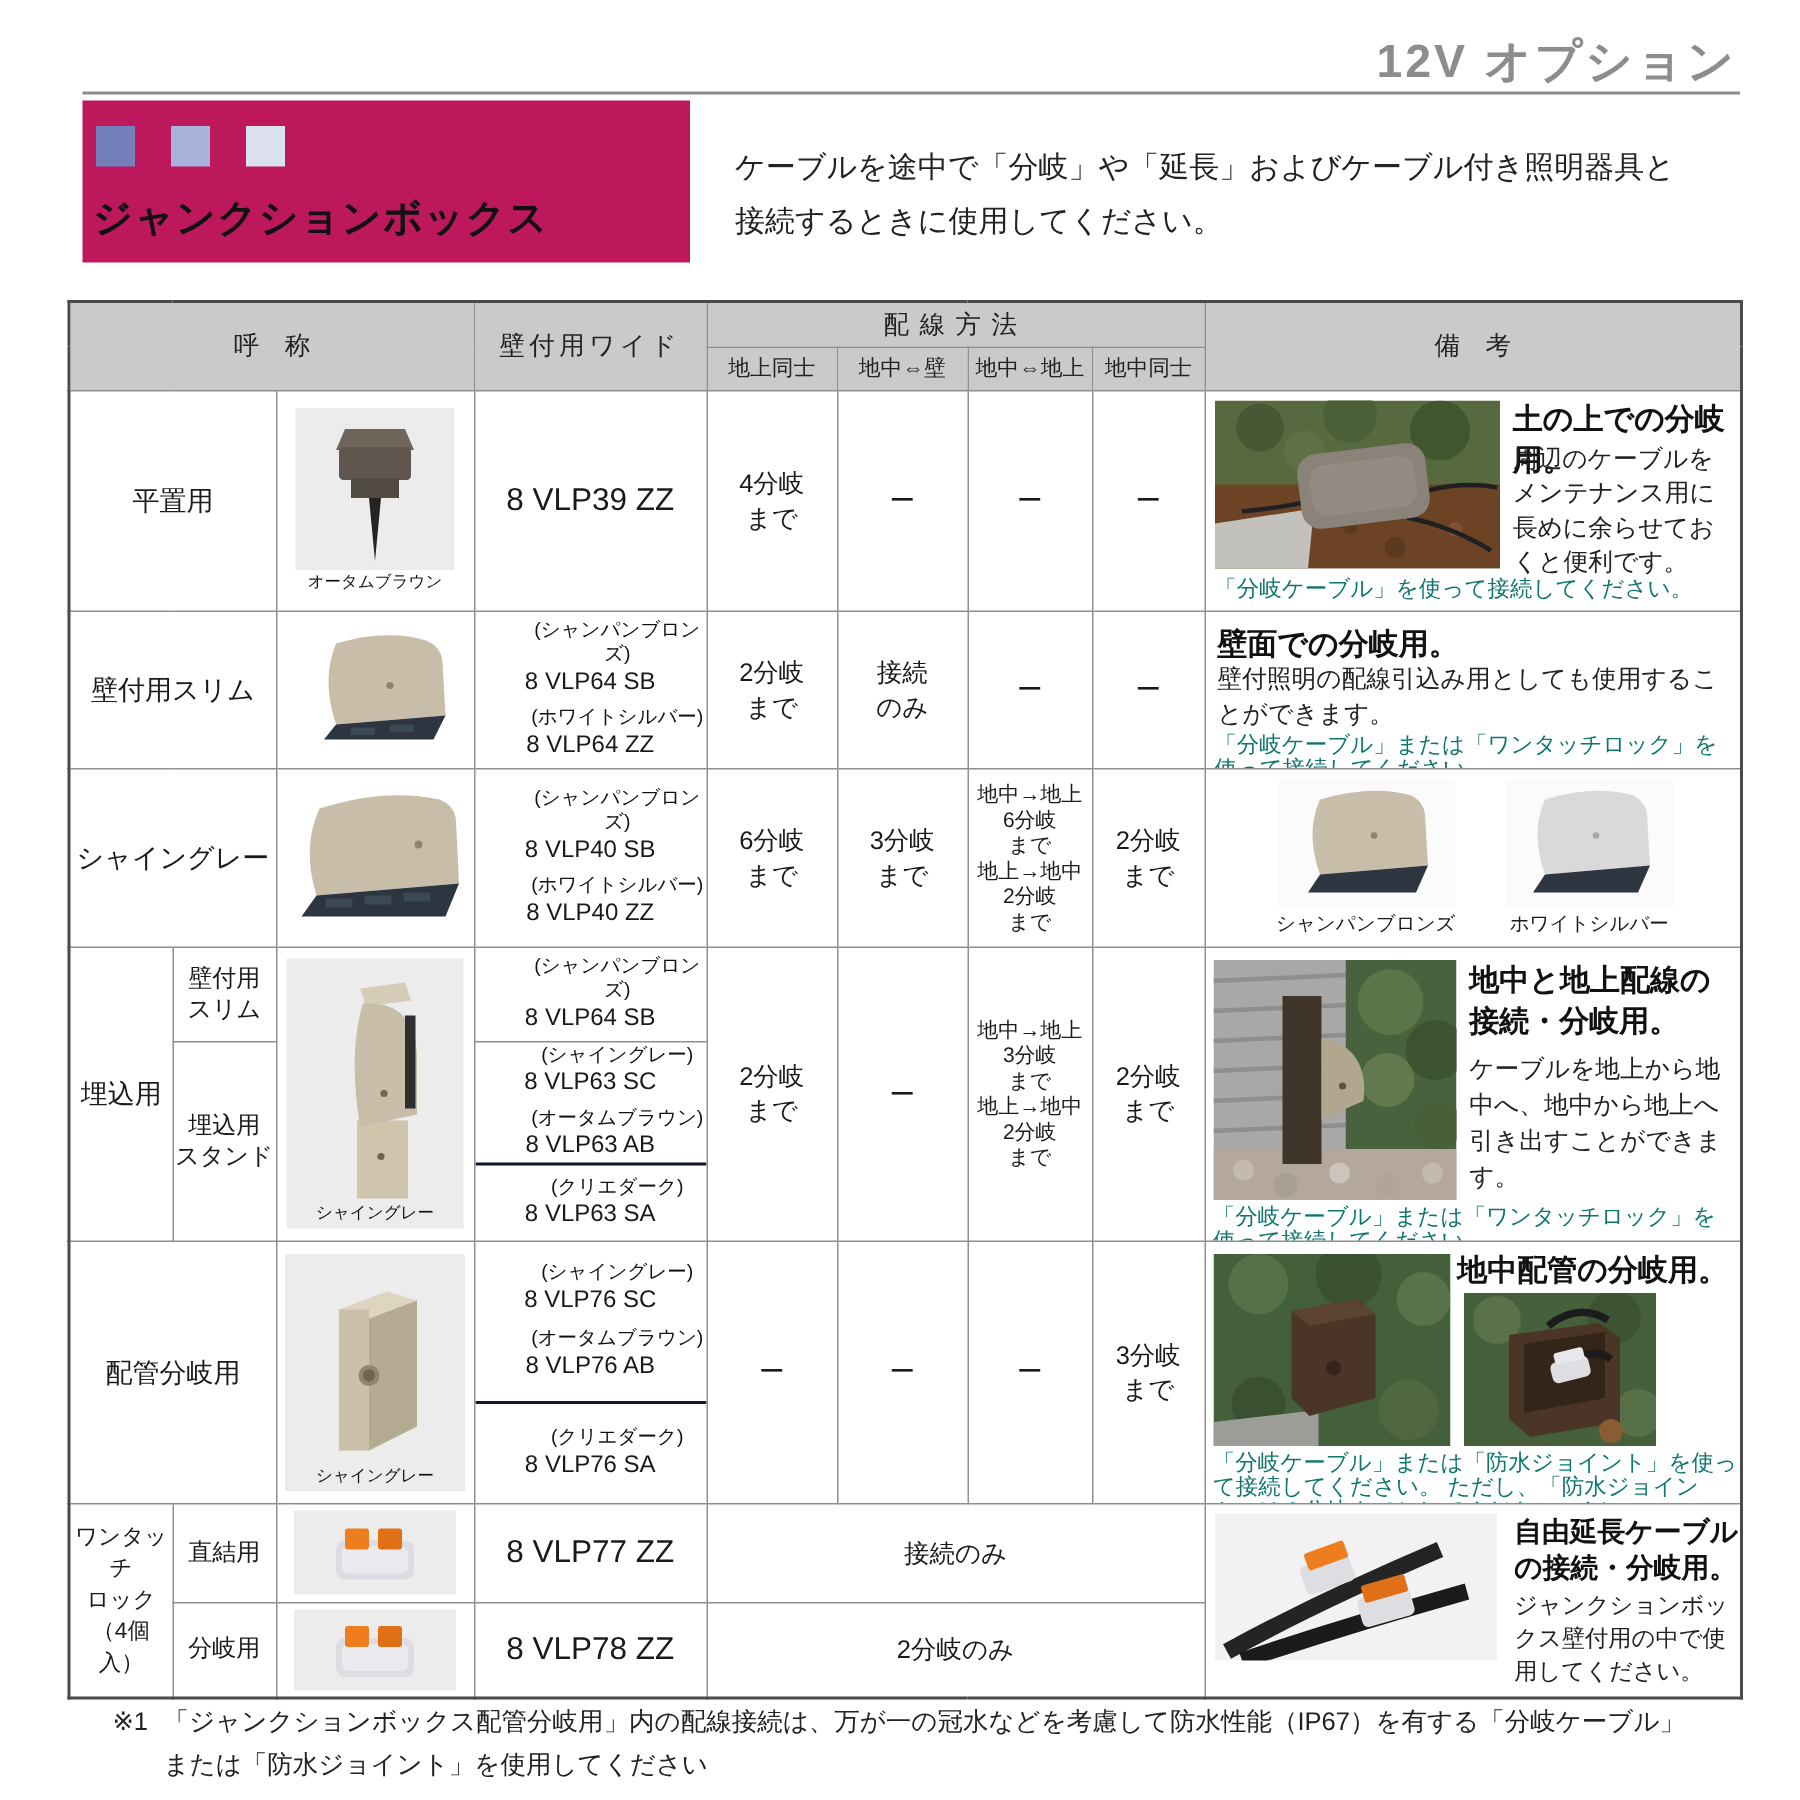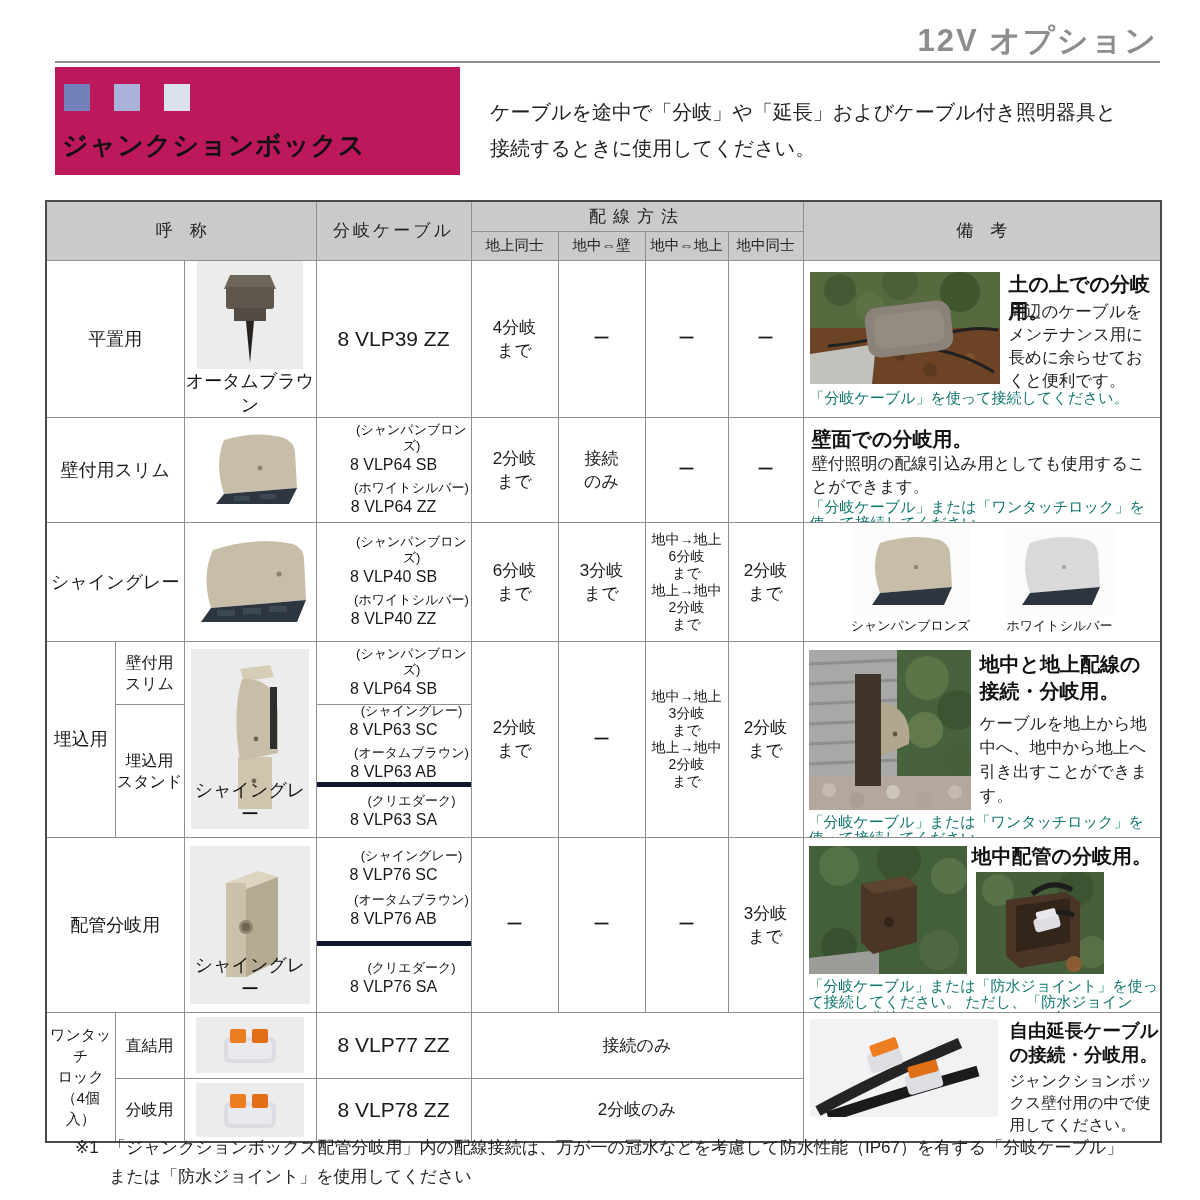--- a/index.html
+++ b/index.html
@@ -27,26 +27,26 @@
 .name-cell { font-size:18px;font-family:Liberation Mono, monospace; }
 .name-small { font-size:15px; line-height:21px; white-space:pre-line;margin-top:17px; }
 .sub-name { font-size:16px; white-space:pre-line; line-height:21px; }
 .wire { font-size:17px; line-height:23px; white-space:pre-line; }
 .wire-multi { font-size:14px; line-height:17px; white-space:pre-line; }
 .code-big { font-size:21px; }
 .code-color { font-size:13px; line-height:16px; color:#111;margin-left:36px; }
 .code-main { font-size:16px; line-height:22px;text-align:center; }
 .code-pair { margin:4px 0; }
 .stack-cell { display:flex; flex-direction:column; }
-.stack-a { border-bottom:5px solid #0f172a; display:flex; flex-direction:column; justify-content:center; }
+.stack-a { border-bottom:2px solid #0f172a; display:flex; flex-direction:column; justify-content:center; }
 .stack-b { display:flex; flex-direction:column; justify-content:center; flex:1; }
 
 
 .prod-photo { margin:0 auto; background:#ececec; display:flex; align-items:center; justify-content:center; position:relative; }
-.photo-cap { font-size:18px; color:#111; }
+.photo-cap { font-size:11px; color:#111; }
 .cap-inside { position:absolute; bottom:3px; left:0; right:0; text-align:center; }
 
 
 .rm { position:relative; width:356px; text-align:left; }
 .rm-title { position:absolute; font-weight:bold; font-size:20px; color:#111; }
 .rm-body  { position:absolute; font-size:16.5px; line-height:23px; color:#222; }
 .rm-note  { position:absolute; font-size:15px; line-height:16px; color:#0f766e; }
 .rm-ph { position:absolute; }
 .rm-cap { position:absolute; font-size:13px; text-align:center; }
 
@@ -81,21 +81,21 @@
       <col style="width:87px">
         <col style="width:87px">
         <col style="width:83px">
         <col style="width:75px">
       <col style="width:358px">
     </colgroup>
 
     <tbody>
         <tr style="height:30px">
       <td colspan="3" rowspan="2" class="hdr">呼　称</td>
-      <td rowspan="2" class="hdr lsp2">分岐ケーブル</td>
+      <td rowspan="2" class="hdr lsp2">壁付用ワイド</td>
       <td colspan="4" class="hdr lsp4">配線方法</td>
       <td rowspan="2" class="hdr">備　考</td>
     </tr>
     <tr style="height:29px">
       <td class="hdr sub-hdr">地上同士</td>
       <td class="hdr sub-hdr">地中⇔壁</td>
       <td class="hdr sub-hdr">地中⇔地上</td>
       <td class="hdr sub-hdr">地中同士</td>
     </tr>
 

